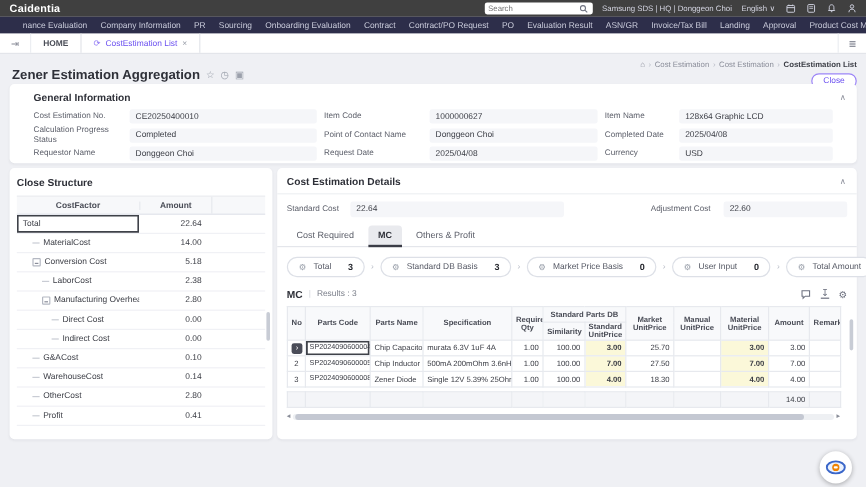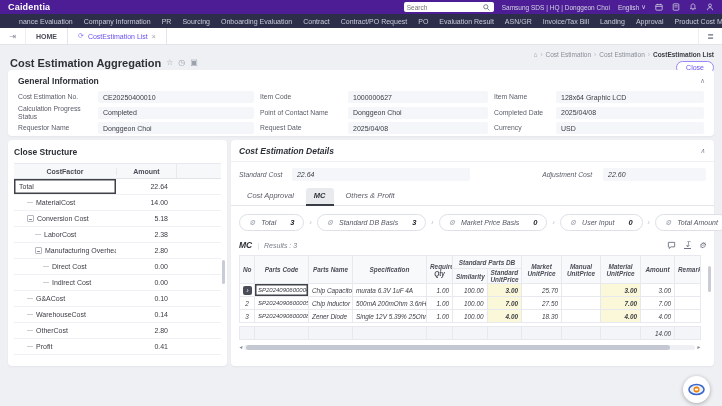--- a/index.html
+++ b/index.html
@@ -1,20 +1,20 @@
 <!DOCTYPE html>
 <html><head>
 <meta charset="utf-8">
 <style>
   * { margin:0; padding:0; box-sizing:border-box; }
   html,body { width:722px; height:406px; overflow:hidden;
     font-family:"Liberation Sans", sans-serif; background:#eff0f4; color:#3a3c44; }
 
   
-  .topbar { height:14px; background:#4c1d95; display:flex; align-items:center; padding:0 8px; gap:8px; }
+  .topbar { height:14px; background:#404040; display:flex; align-items:center; padding:0 8px; gap:8px; }
   .logo { color:#fff; font-size:9px; font-weight:bold; letter-spacing:.2px; }
   .topbar .spacer { flex:1; }
   .searchbox { width:90px; height:10px; background:#fff; border-radius:2px; display:flex; align-items:center; padding:0 3px; gap:2px; }
   .searchbox input { border:0; outline:0; flex:1; font-size:6.5px; color:#555; min-width:0; background:transparent; font-family:inherit; }
   .user-txt { color:#d4d5e2; font-size:6.5px; white-space:nowrap; }
   .lang { color:#d4d5e2; font-size:6.5px; display:flex; gap:2px; align-items:center; }
   .top-ico { width:9px; height:9px; display:flex; align-items:center; justify-content:center; }
   .top-ico svg { display:block; }
 
   
@@ -40,41 +40,41 @@
   .crumbs { display:flex; gap:3px; align-items:center; font-size:6.5px; color:#8a8d99; }
   .crumbs .sep { color:#b9bdc7; }
   .crumbs .last { font-weight:bold; color:#3a3c44; }
   .btn-close { font-size:7px; color:#6a4ff0; background:#fff; border:1px solid #9c85f7; border-radius:8px; padding:2px 9px; cursor:pointer; font-family:inherit; }
 
   
   .panel { background:#fff; border-radius:4px; box-shadow:0 1px 2px rgba(40,45,60,.05); position:absolute; }
   .p-title { font-size:8.5px; font-weight:bold; color:#2e3038; }
   .collapse { position:absolute; top:7px; right:9px; color:#8a8d99; font-size:7px; }
 
-  #gi-panel { left:8px; top:70px; width:706px; height:66px; padding:6px 10px; }
+  #gi-panel { left:8px; top:70px; width:706px; height:66px; padding:6px 20px; }
   .gi-grid { margin-top:5px; display:grid; grid-template-columns:74px 156px 82px 140px 56px 1fr; column-gap:6px; row-gap:2px; align-items:center; }
   .f-label { font-size:6.8px; color:#5a5d68; line-height:7.5px; }
   .f-value { background:#f5f6f9; border-radius:2px; height:12px; font-size:7px; color:#3a3c44; display:flex; align-items:center; padding:0 5px; }
 
   #cs-panel { left:8px; top:140px; width:219px; height:226px; padding:7px 6px; }
   .cs-table { margin-top:6px; width:207px; border-top:1px solid #e7e9ee; }
   .cs-head { display:flex; background:#f7f8fa; border-bottom:1px solid #e2e4ea; height:15px; align-items:center; }
   .cs-head .c1 { width:102px; text-align:center; font-size:7px; font-weight:bold; color:#4a4d57; }
   .cs-head .c2 { width:60px; text-align:center; font-size:7px; font-weight:bold; color:#4a4d57; border-left:1px solid #e7e9ee; }
   .cs-head .c3 { flex:1; border-left:1px solid #e7e9ee; height:100%; }
   .cs-row { display:flex; align-items:center; height:16px; border-bottom:1px solid #f0f1f5; cursor:pointer; }
   .cs-cell1 { width:102px; display:flex; align-items:center; font-size:7px; color:#3a3c44; height:100%; overflow:hidden; white-space:nowrap; }
   .cs-cell1.sel { box-shadow:inset 0 0 0 1.5px #3f4249; }
   .cs-cell2 { width:60px; font-size:7px; color:#3a3c44; text-align:right; padding-right:8px; }
   .dash { width:6px; border-top:1px solid #c9ccd4; margin-right:3px; flex:none; }
   .exp { width:7px; height:7px; border:1px solid #b4b8c2; border-radius:1px; margin-right:3px; flex:none; position:relative; background:#fff; }
   .exp::after { content:""; position:absolute; left:1px; right:1px; top:2.5px; border-top:1px solid #8a8d99; }
   .cs-scroll { position:absolute; right:2px; top:120px; width:3px; height:24px; background:#c8ccd5; border-radius:2px; }
 
-  #det-panel { left:231px; top:140px; width:483px; height:226px; padding:6px 8px;font-style:italic; }
+  #det-panel { left:231px; top:140px; width:483px; height:226px; padding:6px 8px; }
   .det-divider { border-top:1px solid #eef0f3; margin:5px -8px 0; }
   .det-fields { display:flex; align-items:center; margin-top:6px; gap:6px; }
   .det-fields .f-value { height:13px; }
   .dtabs { display:flex; align-items:flex-end; gap:4px; margin:7px -8px 0; padding:0 8px; border-bottom:1px solid #e4e6eb; height:18px; }
   .dtab { font-size:7.5px; color:#5a5d68; padding:3px 8px 5px; position:relative; cursor:pointer; white-space:nowrap; }
   .dtab.active { background:#e9eaee; border-radius:3px 3px 0 0; font-weight:bold; color:#2e3038; }
   .dtab.active::after { content:""; position:absolute; left:0; right:0; bottom:-1px; border-bottom:2px solid #3a3c46; }
   .chips { display:flex; align-items:center; gap:5px; margin-top:8px; }
   .chip { display:flex; align-items:center; gap:6px; border:1px solid #dde0e7; border-radius:9px; height:17px; padding:0 9px; background:#fff; cursor:pointer; }
   .chip .g { font-size:7px; color:#9aa0ab; }
@@ -188,21 +188,21 @@
   <span class="tab active">
     <span class="t-ico">⟳</span>
     <span>CostEstimation List</span>
     <span class="t-close">×</span>
   </span>
   <span class="tab-list-ico">≣</span>
 </div>
 
 <div class="title-band">
   <div class="pg-title">
-    <span>Cost Estimation Aggregation</span>
+    <span>Zener Estimation Aggregation</span>
     <span class="ti">☆</span>
     <span class="ti">◷</span>
     <span class="ti">▣</span>
   </div>
   <div class="tb-right">
     <div class="crumbs">
       <span>⌂</span>
       <span id="crumb-items" style="display:flex;gap:3px;align-items:center;">
           <span class="sep">›</span>
           <span>Cost Estimation</span>
@@ -335,21 +335,21 @@
   <div class="p-title">Cost Estimation Details</div>
   <span class="collapse">∧</span>
   <div class="det-divider"></div>
   <div class="det-fields">
     <span class="f-label" style="width:48px;">Standard Cost</span>
     <span class="f-value" style="width:182px;">22.64</span>
     <span class="f-label" style="width:56px;margin-left:66px;">Adjustment Cost</span>
     <span class="f-value" style="width:105px;">22.60</span>
   </div>
   <div class="dtabs" id="det-tabs">
-      <span class="dtab">Cost Approval</span>
+      <span class="dtab">Cost Required</span>
       <span class="dtab active">MC</span>
       <span class="dtab">Others &amp; Profit</span>
     </div>
   <div class="chips" id="chips">
       <span class="chip">
         <span class="g">⚙</span>
         <span class="cl">Total</span>
         <span class="cv">3</span>
       </span>
       <span class="chip-sep">›</span>

